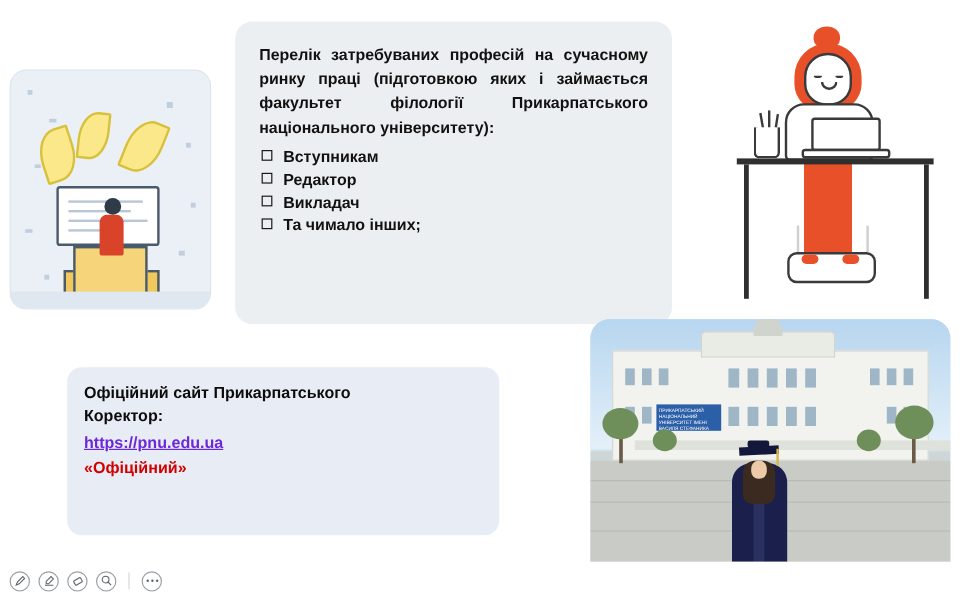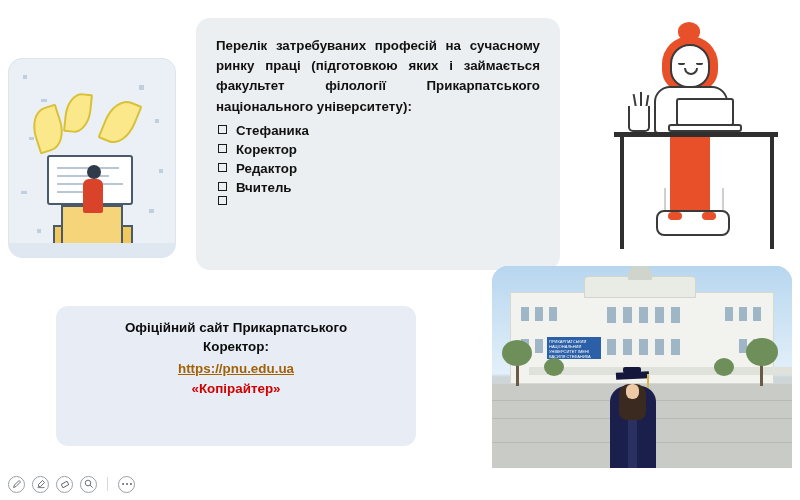--- a/index.html
+++ b/index.html
@@ -196,34 +196,33 @@
   }
 
   
   .site-card {
     position: absolute;
     left: 56px; top: 306px;
     width: 360px; height: 140px;
     background: #e8edf5;
     border-radius: 12px;
     padding: 12px 14px;
-    text-align: center;
   }
   .site-card .line {
     font-size: 13.4px;
     font-weight: bold;
     color: #0c0c0c;
     line-height: 1.45;
   }
   .site-card .link {
     display: inline-block;
     margin-top: 4px;
     font-size: 13.4px;
     font-weight: bold;
-    color: #a16207;
+    color: #6d28d9;
     text-decoration: underline;
     cursor: pointer;
   }
   .site-card .warn {
     font-size: 13.4px;
     font-weight: bold;
     color: #d20000;
     line-height: 1.4;
     margin-top: 3px;
   }
@@ -357,36 +356,33 @@
     <div class="li-person-body"></div>
     <div class="li-person-head"></div>
     <div class="li-ground"></div>
   </div>
 
   <div class="text-card">
     <p class="intro">Перелік затребуваних професій на сучасному ринку праці (підготовкою яких і займається факультет філології Прикарпатського національного університету):</p>
     <ul class="prof-list">
       <li>
         <span class="bullet-box"></span>
-        <span>Стефаника</span>
-      </li>
-      <li>
-        <span class="bullet-box"></span>
-        <span>Коректор</span>
+        <span>Вступникам</span>
       </li>
       <li>
         <span class="bullet-box"></span>
         <span>Редактор</span>
       </li>
       <li>
         <span class="bullet-box"></span>
-        <span>Вчитель</span>
+        <span>Викладач</span>
       </li>
       <li>
         <span class="bullet-box"></span>
+        <span>Та чимало інших;</span>
       </li>
     </ul>
   </div>
 
   <div class="right-illus">
     <div class="ri-legs"></div>
     <div class="ri-chairseat"></div>
     <div class="ri-chairline" style="left:72px; top:168px;"></div>
     <div class="ri-chairline" style="left:130px; top:168px;"></div>
     <div class="ri-foot" style="left:76px;"></div>
@@ -410,21 +406,21 @@
 
     <div class="ri-desk"></div>
     <div class="ri-leg" style="left:28px; top:117px;"></div>
     <div class="ri-leg" style="left:178px; top:117px;"></div>
   </div>
 
   <div class="site-card">
     <div class="line">Офіційний сайт Прикарпатського</div>
     <div class="line">Коректор:</div>
     <div class="link">https://pnu.edu.ua</div>
-    <div class="warn">«Копірайтер»</div>
+    <div class="warn">«Офіційний»</div>
   </div>
 
   <div class="photo">
     <div class="ph-sky"></div>
     <div class="ph-building">
       <div class="ph-band"></div>
       <div class="ph-win" style="left:10px; top:14px; width:8px; height:14px;"></div>
       <div class="ph-win" style="left:24px; top:14px; width:8px; height:14px;"></div>
       <div class="ph-win" style="left:38px; top:14px; width:8px; height:14px;"></div>
       <div class="ph-win" style="left:96px; top:14px; width:9px; height:16px;"></div>

